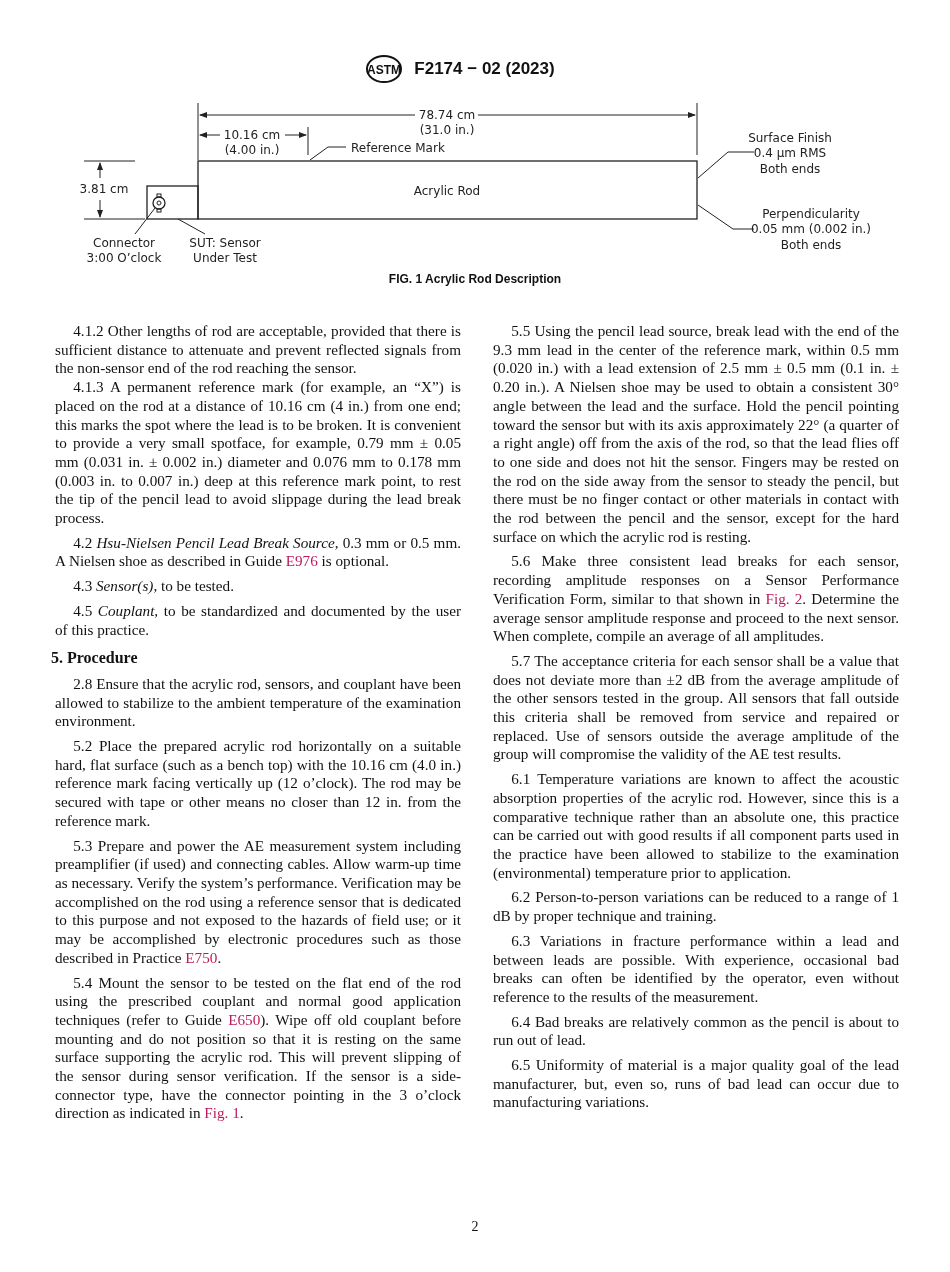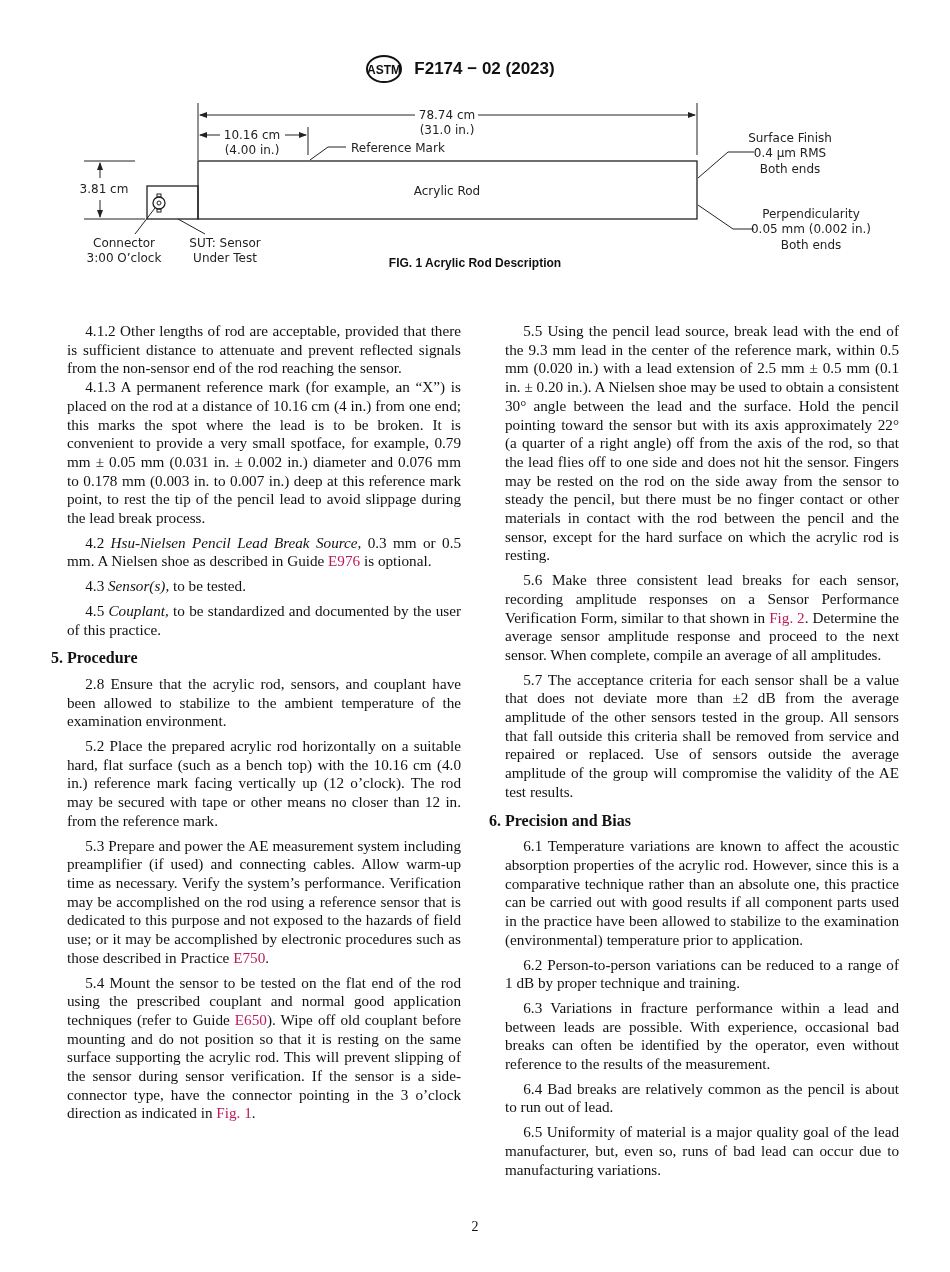--- a/index.html
+++ b/index.html
@@ -3,25 +3,25 @@
 <meta charset="utf-8">
 <style>
   html, body { margin: 0; padding: 0; background: #ffffff; }
   body { width: 950px; height: 1272px; position: relative; overflow: hidden; color: #111; }
   .header { position: absolute; top: 54px; left: 0; width: 919px; text-align: center; }
   .header .logo { display: inline-block; vertical-align: middle; width: 40px; height: 30px; }
   .header .title { display: inline-block; vertical-align: middle; font-family: "Liberation Sans", sans-serif; font-weight: bold; font-size: 17px; margin-left: 6px; }
   .figure { position: absolute; left: 0; top: 95px; width: 848px; height: 180px; }
   .figure svg { position: absolute; left: 0; top: 0; }
   .fig-text { font-family: "DejaVu Sans", sans-serif; font-size: 12px; fill: #222; }
-  .caption { position: absolute; top: 256px; left: 0; width: 950px; text-align: center; font-family: "Liberation Sans", sans-serif; font-weight: bold; font-size: 12px; }
+  .caption { position: absolute; top: 272px; left: 0; width: 950px; text-align: center; font-family: "Liberation Sans", sans-serif; font-weight: bold; font-size: 12px; }
   .col { position: absolute; top: 322px; width: 410px; font-family: "Liberation Serif", serif; font-size: 15.2px; line-height: 18.7px; text-align: justify; }
   .col.left { left: 51px; }
   .col.right { left: 489px; }
-  .col p { margin: 0 0 6px 16px; text-indent: 1.2em; }
+  .col p { margin: 0 0 6px 4px; text-indent: 1.2em; }
   .col p.tight { margin-bottom: 0; }
   .col h3 { margin: 10px 0 7px 0; font-size: 16px; font-weight: bold; }
   .link { color: #be185d; }
   .pagenum { position: absolute; top: 1219px; left: 0; width: 950px; text-align: center; font-family: "Liberation Serif", serif; font-size: 14px; }
 </style>
 </head>
 <body>
 
 <div class="header">
   <svg class="logo" viewBox="0 0 40 30">
@@ -104,21 +104,20 @@
   <p>2.8 Ensure that the acrylic rod, sensors, and couplant have been allowed to stabilize to the ambient temperature of the examination environment.</p>
   <p>5.2 Place the prepared acrylic rod horizontally on a suitable hard, flat surface (such as a bench top) with the 10.16 cm (4.0 in.) reference mark facing vertically up (12 o’clock). The rod may be secured with tape or other means no closer than 12 in. from the reference mark.</p>
   <p><span>5.3 Prepare and power the AE measurement system including preamplifier (if used) and connecting cables. Allow warm-up time as necessary. Verify the system’s performance. Verification may be accomplished on the rod using a reference sensor that is dedicated to this purpose and not exposed to the hazards of field use; or it may be accomplished by electronic procedures such as those described in Practice </span><span class="link">E750</span><span>.</span></p>
   <p><span>5.4 Mount the sensor to be tested on the flat end of the rod using the prescribed couplant and normal good application techniques (refer to Guide </span><span class="link">E650</span><span>). Wipe off old couplant before mounting and do not position so that it is resting on the same surface supporting the acrylic rod. This will prevent slipping of the sensor during sensor verification. If the sensor is a side-connector type, have the connector pointing in the 3 o’clock direction as indicated in </span><span class="link">Fig. 1</span><span>.</span></p>
 </div>
 
 <div class="col right">
   <p>5.5 Using the pencil lead source, break lead with the end of the 9.3 mm lead in the center of the reference mark, within 0.5 mm (0.020 in.) with a lead extension of 2.5 mm ± 0.5 mm (0.1 in. ± 0.20 in.). A Nielsen shoe may be used to obtain a consistent 30° angle between the lead and the surface. Hold the pencil pointing toward the sensor but with its axis approximately 22° (a quarter of a right angle) off from the axis of the rod, so that the lead flies off to one side and does not hit the sensor. Fingers may be rested on the rod on the side away from the sensor to steady the pencil, but there must be no finger contact or other materials in contact with the rod between the pencil and the sensor, except for the hard surface on which the acrylic rod is resting.</p>
   <p><span>5.6 Make three consistent lead breaks for each sensor, recording amplitude responses on a Sensor Performance Verification Form, similar to that shown in </span><span class="link">Fig. 2</span><span>. Determine the average sensor amplitude response and proceed to the next sensor. When complete, compile an average of all amplitudes.</span></p>
   <p>5.7 The acceptance criteria for each sensor shall be a value that does not deviate more than ±2 dB from the average amplitude of the other sensors tested in the group. All sensors that fall outside this criteria shall be removed from service and repaired or replaced. Use of sensors outside the average amplitude of the group will compromise the validity of the AE test results.</p>
-  <h3>6. Precision and Bias</h3>
   <p>6.1 Temperature variations are known to affect the acoustic absorption properties of the acrylic rod. However, since this is a comparative technique rather than an absolute one, this practice can be carried out with good results if all component parts used in the practice have been allowed to stabilize to the examination (environmental) temperature prior to application.</p>
   <p>6.2 Person-to-person variations can be reduced to a range of 1 dB by proper technique and training.</p>
   <p>6.3 Variations in fracture performance within a lead and between leads are possible. With experience, occasional bad breaks can often be identified by the operator, even without reference to the results of the measurement.</p>
   <p>6.4 Bad breaks are relatively common as the pencil is about to run out of lead.</p>
   <p>6.5 Uniformity of material is a major quality goal of the lead manufacturer, but, even so, runs of bad lead can occur due to manufacturing variations.</p>
 </div>
 
 <div class="pagenum">2</div>
 
 </body></html>

